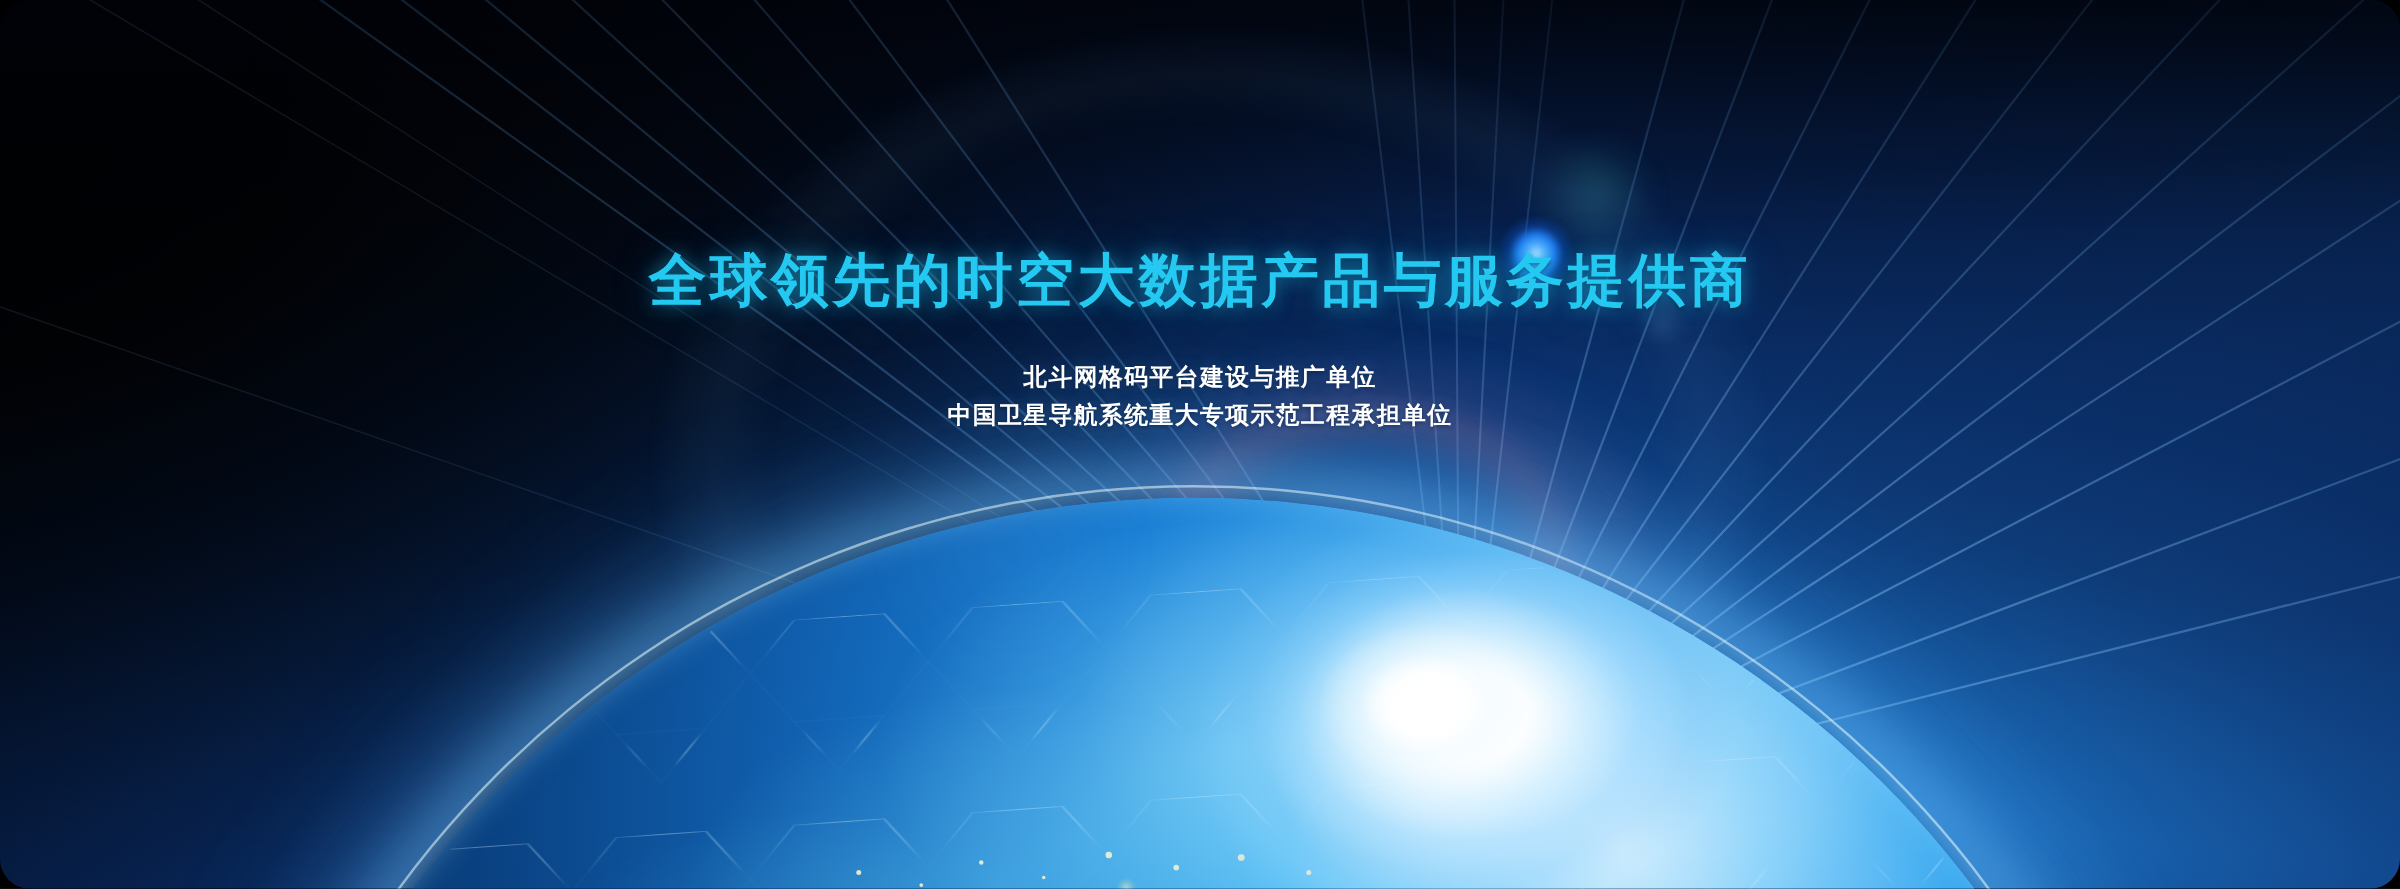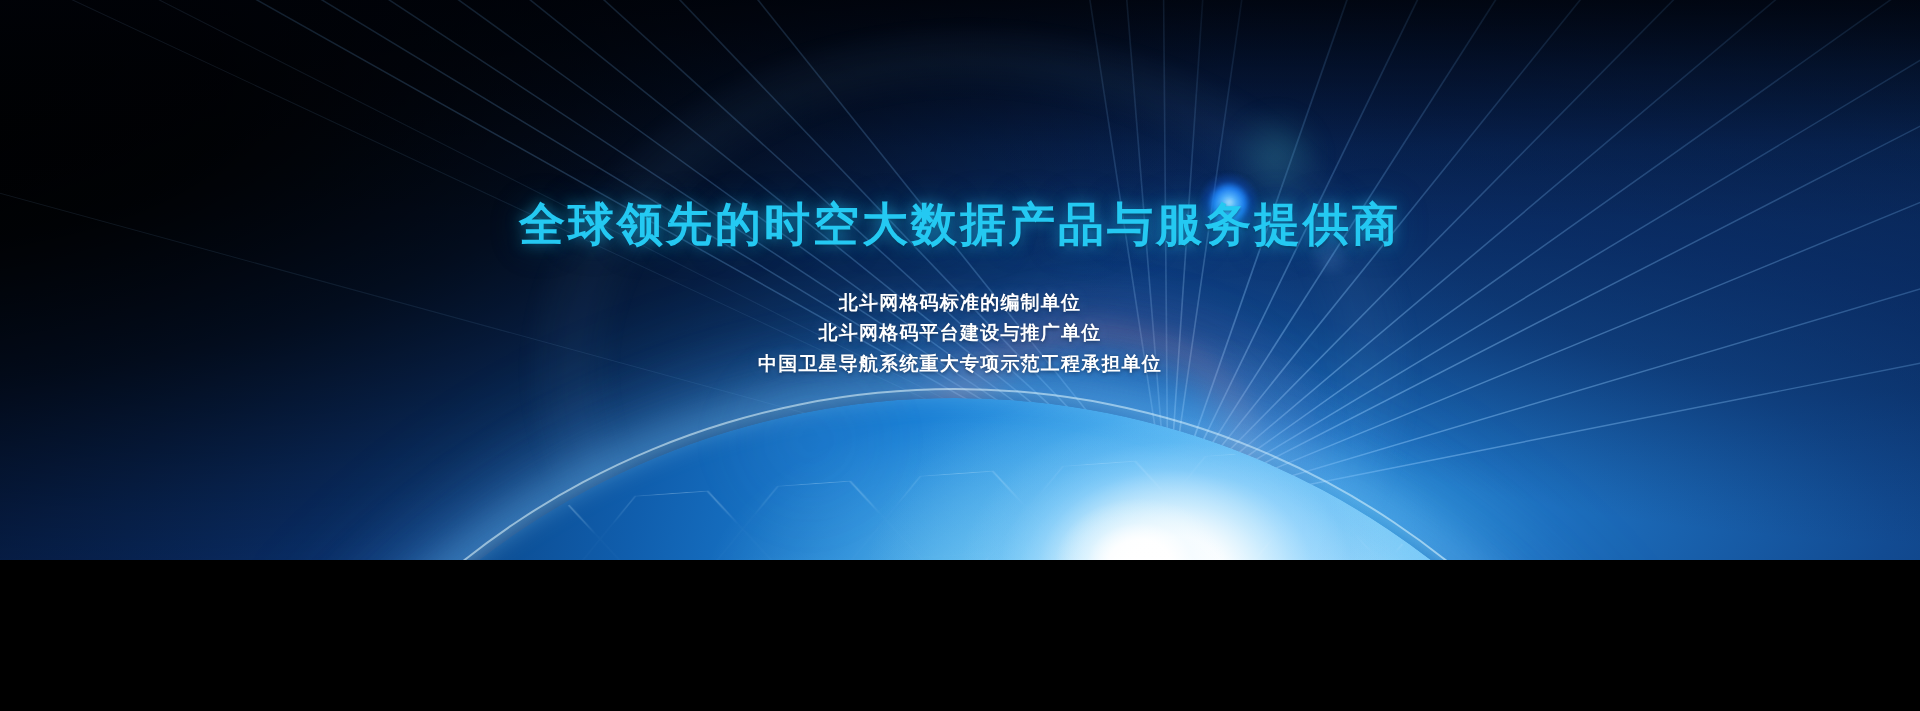--- a/index.html
+++ b/index.html
@@ -2,23 +2,24 @@
 <html><head>
 <meta charset="utf-8">
 <title>Hero Banner</title>
 <style>
   html,body{margin:0;padding:0;background:#000;}
   body{font-family:"Liberation Sans","DejaVu Sans",sans-serif;}
 
   #banner{
     position:relative;
     width:1920px;
-    height:560px;
+    height:711px;
     overflow:hidden;
     background:#000308;
+    border-radius:24px;
   }
 
   
   .layer{position:absolute;inset:0;pointer-events:none;}
 
   .sky-base{
     background:
       radial-gradient(125% 135% at 66% 93%,
         #2f9ddf 0%,
         #1d6fbe 12%,
@@ -525,19 +526,18 @@
   <div class="sun-hot"></div>
 
   <div class="flare flare-ghost-lg"></div>
   <div class="flare flare-ghost-teal"></div>
   <div class="flare flare-orb"></div>
   <div class="flare flare-ghost-sm"></div>
 
   <div class="content">
     <h1 class="hero-title">全球领先的时空大数据产品与服务提供商</h1>
     <ul class="hero-sub">
-      <li>北斗网格码标准的编制单位</li>
       <li>北斗网格码平台建设与推广单位</li>
       <li>中国卫星导航系统重大专项示范工程承担单位</li>
     </ul>
   </div>
 
 </div>
 
 </body></html>

